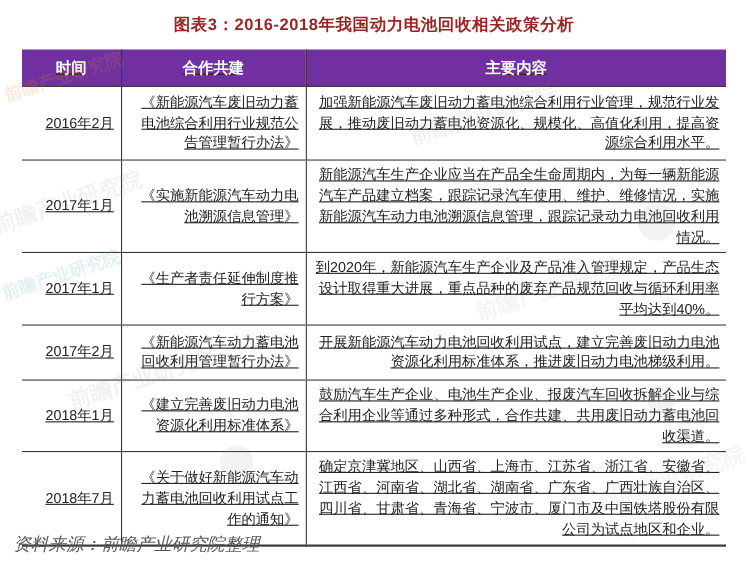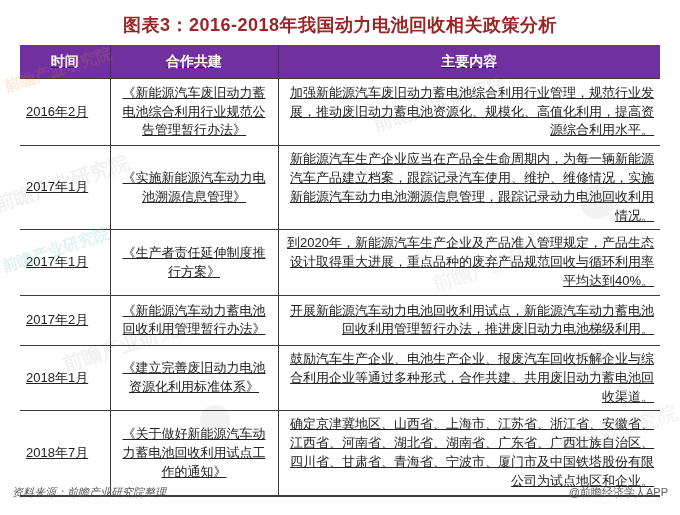--- a/index.html
+++ b/index.html
@@ -7,21 +7,21 @@
     width:680px;height:515px;
     background:#ffffff;
     font-family:"Liberation Sans","DejaVu Sans",sans-serif;
     position:relative;
     overflow:hidden;
     color:#222;
   }
   .page{position:relative;width:680px;height:515px;}
   .title{
     text-align:center;
-    font-size:18px;
+    font-size:15px;
     font-weight:bold;
     color:#992626;
     padding-top:13px;
     letter-spacing:0.5px;
   }
   table.policy{
     position:absolute;
     left:20px;top:45px;
     width:640px;
     border-collapse:collapse;
@@ -47,36 +47,36 @@
   }
   table.policy th:not(:last-child),
   table.policy td:not(:last-child){
     border-right:1px solid #3a3a3a;
   }
   table.policy tr{border-bottom:1px solid #3a3a3a;}
   table.policy tbody tr:last-child{border-bottom:2px solid #3a3a3a;}
   .col-date{width:90px;}
   .col-policy{width:168px;}
   .col-content{width:382px;}
-  td.date{text-align:left;}
-  td.policy-name{text-align:center;}
+  td.date{text-align:right;}
+  td.policy-name{text-align:right;}
   td.content{text-align:right;margin-left:12px;}
   tr.r1{height:67px;}
   tr.r2{height:77px;}
   tr.r3{height:63px;}
   tr.r4{height:50px;}
   tr.r5{height:60px;}
   tr.r6{height:75px;}
   .footer{
     position:absolute;
     left:12px;right:12px;top:485px;
     display:flex;
     justify-content:space-between;
     align-items:center;
-    font-size:11px;
+    font-size:16px;
     color:#595959;
   }
   .footer .source{font-style:italic;}
   .footer .credit{font-style:normal;color:#595959;}
   
   .wm{
     position:absolute;
     pointer-events:none;
     color:rgba(120,120,120,0.10);
     font-size:20px;
@@ -139,38 +139,37 @@
         <td class="content">新能源汽车生产企业应当在产品全生命周期内，为每一辆新能源汽车产品建立档案，跟踪记录汽车使用、维护、维修情况，实施新能源汽车动力电池溯源信息管理，跟踪记录动力电池回收利用情况。</td>
       </tr>
       <tr class="r3">
         <td class="date">2017年1月</td>
         <td class="policy-name">《生产者责任延伸制度推行方案》</td>
         <td class="content">到2020年，新能源汽车生产企业及产品准入管理规定，产品生态设计取得重大进展，重点品种的废弃产品规范回收与循环利用率平均达到40%。</td>
       </tr>
       <tr class="r4">
         <td class="date">2017年2月</td>
         <td class="policy-name">《新能源汽车动力蓄电池回收利用管理暂行办法》</td>
-        <td class="content">开展新能源汽车动力电池回收利用试点，新能源汽车动力蓄电池回收利用管理暂行办法，推进废旧动力电池梯级利用。</td>
+        <td class="content">开展新能源汽车动力电池回收利用试点，建立完善废旧动力电池资源化利用标准体系，推进废旧动力电池梯级利用。</td>
       </tr>
       <tr class="r5">
         <td class="date">2018年1月</td>
         <td class="policy-name">《建立完善废旧动力电池资源化利用标准体系》</td>
         <td class="content">鼓励汽车生产企业、电池生产企业、报废汽车回收拆解企业与综合利用企业等通过多种形式，合作共建、共用废旧动力蓄电池回收渠道。</td>
       </tr>
       <tr class="r6">
         <td class="date">2018年7月</td>
         <td class="policy-name">《关于做好新能源汽车动力蓄电池回收利用试点工作的通知》</td>
         <td class="content">确定京津冀地区、山西省、上海市、江苏省、浙江省、安徽省、江西省、河南省、湖北省、湖南省、广东省、广西壮族自治区、四川省、甘肃省、青海省、宁波市、厦门市及中国铁塔股份有限公司为试点地区和企业。</td>
       </tr>
     </tbody>
   </table>
 
   <div class="footer">
     <div class="source">资料来源：前瞻产业研究院整理</div>
-    <div class="credit">@前瞻经济学人APP</div>
   </div>
 
   <div class="wm wm1">前瞻产业研究院</div>
   <div class="wm wm2">前瞻产业研究院</div>
   <div class="wm wm3">前瞻产业研究院</div>
   <div class="wm wm4">前瞻产业研究院</div>
   <div class="wm wm5">前瞻产业研究院</div>
   <div class="wm-circle wmc1"></div>
   <div class="wm-circle wmc2"></div>
   <div class="wm-circle wmc3"></div>

